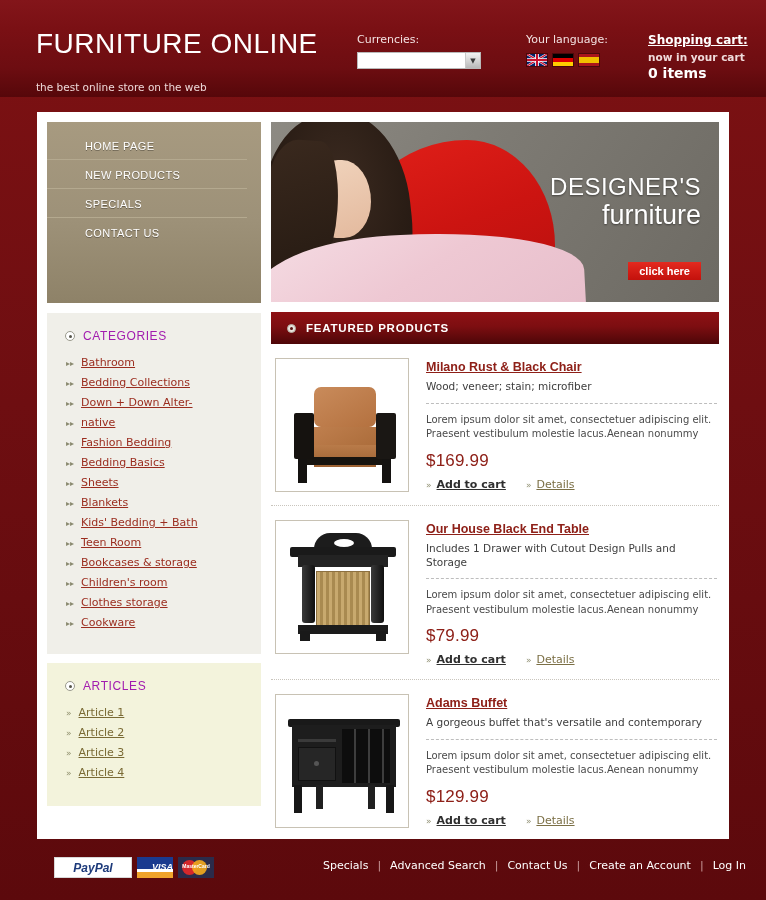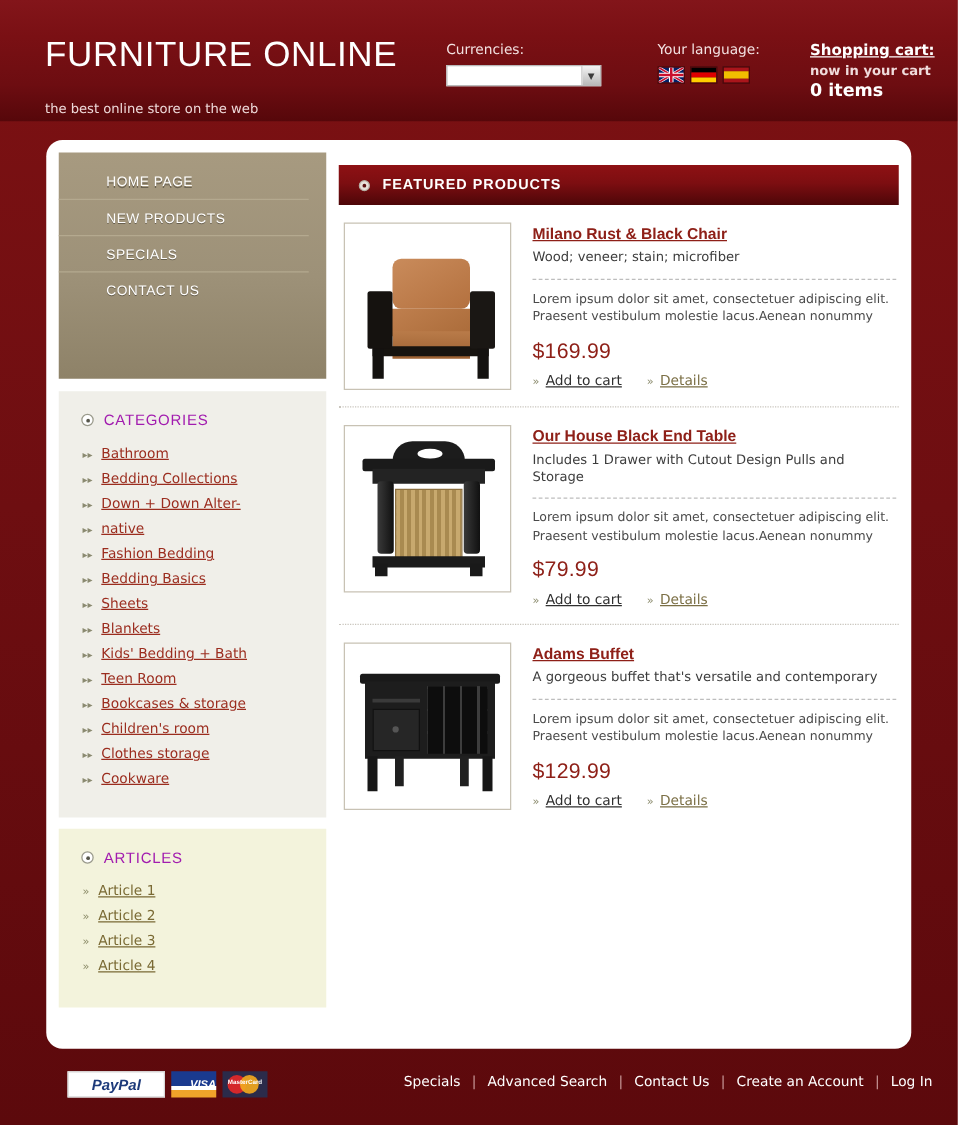--- a/index.html
+++ b/index.html
@@ -70,21 +70,20 @@
   #cart-sub { font-size: 10.5px; color: #f0dcdc; margin-top: 4px; font-weight: bold; }
   #cart-count { font-size: 14px; font-weight: bold; color: #ffffff; margin-top: 2px; }
 
   
   #content-shell {
     position: absolute;
     left: 37px; top: 112px;
     width: 692px; height: 727px;
     background: #ffffff;
     padding: 10px;
-    border-radius: 13px;
   }
   #content { display: flex; gap: 10px; height: 100%; }
 
   
   #sidebar { width: 214px; flex: none; }
 
   #main-nav {
     background: linear-gradient(180deg,#a79a80 0%, #9d9178 55%, #8e8268 100%);
     padding: 18px 0 16px 0;
     height: 181px;
@@ -219,21 +218,21 @@
   .prod-rule { border-top: 1px dashed #bdbdbd; margin: 9px 0 9px 0; }
   .prod-desc { font-size: 10px; color: #4a4a4a; line-height: 1.45; }
   .prod-price {
     font-family: "Liberation Sans", sans-serif;
     font-size: 17px; color: #8e2018; margin-top: 9px; letter-spacing: .2px;
   }
   .prod-actions { display: flex; align-items: baseline; gap: 20px; margin-top: 7px; }
   .act { display: flex; align-items: baseline; gap: 5px; }
   .act-arrow { font-size: 9px; color: #8e8e70; }
   .act-cart {
-    font-size: 11px; font-weight: normal; color: #2f2f2f;
+    font-size: 11px; font-weight: bold; color: #2f2f2f;
     text-decoration: underline; cursor: pointer;
   }
   .act-details { font-size: 11px; color: #7b6f45; text-decoration: underline; cursor: pointer; }
 
   
   .chair-frame { position:absolute; left:16px; top:28px; width:104px; height:84px; }
   .chair-seatback { position:absolute; left:22px; top:0; width:62px; height:40px;
     background:linear-gradient(150deg,#c98b5b,#b4713f); border-radius:7px; }
   .chair-seat { position:absolute; left:16px; top:40px; width:76px; height:22px;
     background:linear-gradient(150deg,#c0804f,#a96a38); border-radius:5px; }
@@ -440,20 +439,32 @@
           </div>
         <div class="link-row">
             <span class="art-arrow">»</span>
             <span class="art-link">Article 4</span>
           </div>
       </div>
     </div>
 
     <div id="main">
 
+      <div id="banner">
+        <div id="banner-chair"></div>
+        <div id="banner-hair"></div>
+        <div id="banner-face"></div>
+        <div id="banner-hair2"></div>
+        <div id="banner-sweater"></div>
+        <div id="banner-text">
+          <div id="banner-line1">DESIGNER'S</div>
+          <div id="banner-line2">furniture</div>
+        </div>
+        <div id="banner-cta">click here</div>
+      </div>
 
       <div id="featured-head">
         <span id="featured-bullet"></span>
         <span id="featured-title">FEATURED PRODUCTS</span>
       </div>
 
       <div class="product">
         <div class="prod-thumb">
           <div class="chair-frame">
             <div class="chair-seatback"></div>

